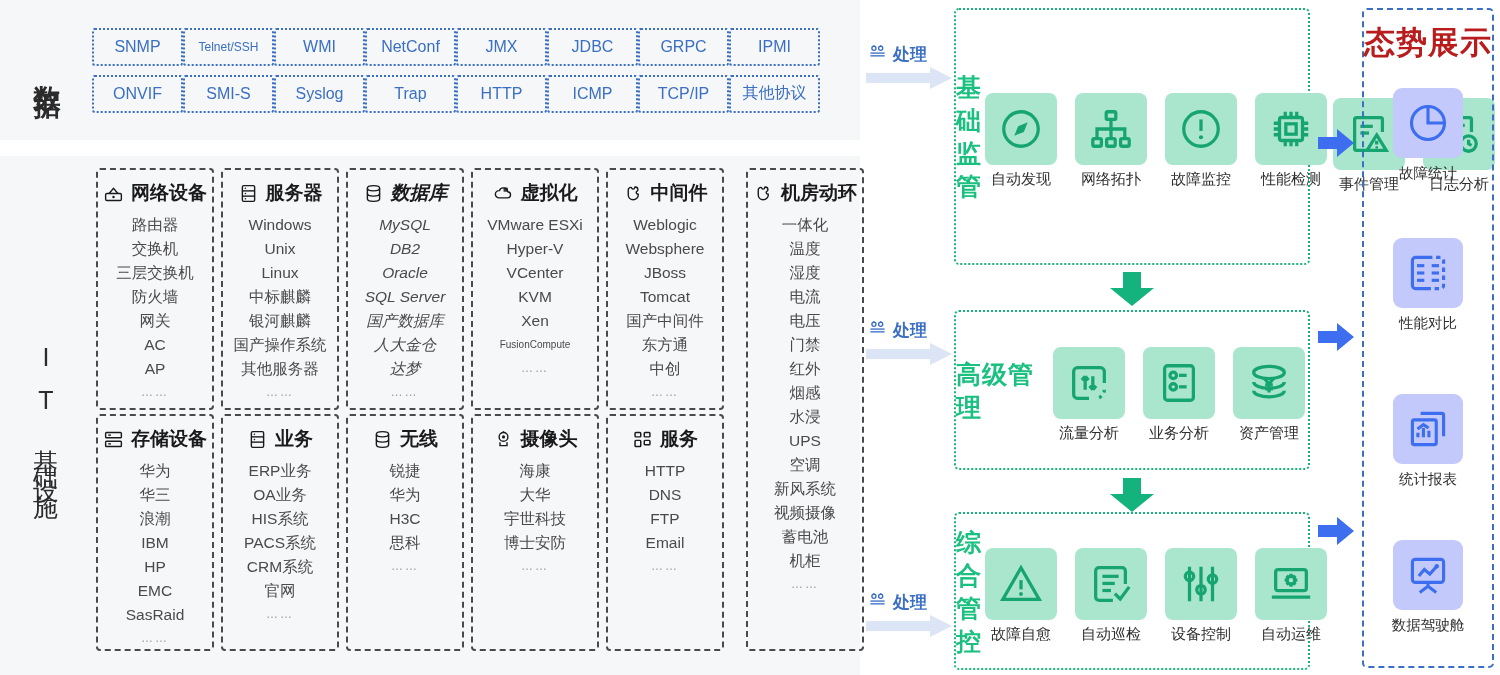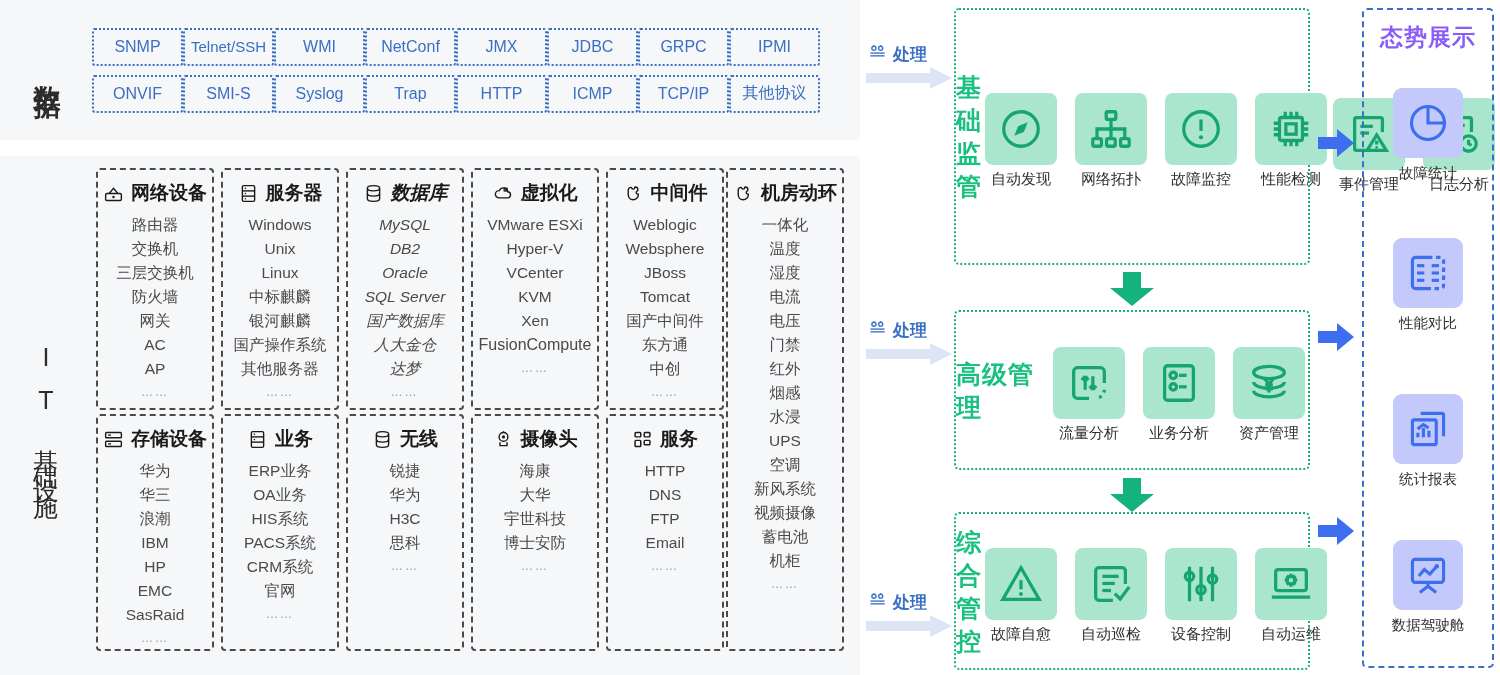--- a/index.html
+++ b/index.html
@@ -21,21 +21,21 @@
     line-height:1.25;
   }
   .data-vlabel-wrap{width:92px;display:flex;justify-content:center;align-items:center;}
   .proto-grid{display:flex;flex-direction:column;gap:9px;}
   .proto-row{display:flex;gap:0;}
   .proto{
     width:87px;height:34px;border:2px dotted #3a6fc4;border-radius:3px;
     display:flex;align-items:center;justify-content:center;
     color:#3a6fc4;font-size:16px;background:transparent;white-space:nowrap;
   }
-  .proto.small{font-size:15px;}
+  .proto.small{font-size:12px;}
 
   
   .infra-band{
     position:absolute;left:0;top:156px;width:860px;height:519px;
     background:#f6f7f9;display:flex;
   }
   .infra-vlabel-wrap{width:92px;display:flex;justify-content:center;align-items:center;}
   .infra-vlabel{
     writing-mode:vertical-rl;text-orientation:upright;
     font-size:25px;font-weight:400;color:#2b2b2b;letter-spacing:15px;line-height:1.2;
@@ -48,21 +48,21 @@
   }
   .card-head{
     display:flex;align-items:center;gap:7px;justify-content:center;
     font-size:19px;font-weight:700;color:#1a1a1a;margin-bottom:7px;white-space:nowrap;
   }
   .card-head svg{display:block;}
   .card-list{display:flex;flex-direction:column;align-items:center;gap:1px;}
   .card-list li{
     list-style:none;font-size:15.5px;color:#4a4a4a;line-height:23px;white-space:nowrap;
   }
-  .card-list li.tiny{font-size:16px;}
+  .card-list li.tiny{font-size:10px;}
   .card-list li.dots{font-size:12px;color:#9a9a9a;letter-spacing:2px;}
   ul{margin:0;padding:0;}
 
   
   .proc{
     position:absolute;width:88px;display:flex;flex-direction:column;align-items:flex-start;
   }
   .proc-label{
     display:flex;align-items:center;gap:6px;color:#3a6fc4;font-size:17px;font-weight:600;
     margin-left:2px;
@@ -86,21 +86,21 @@
   .grow2{margin-top:9px;}
 
   .down-arrow{position:absolute;}
 
   
   .bpanel{
     position:absolute;left:1362px;top:8px;width:132px;height:660px;
     border:2px dashed #3a6fc4;border-radius:5px;box-sizing:border-box;
     display:flex;flex-direction:column;align-items:center;padding-top:12px;
   }
-  .btitle{font-size:23px;font-weight:700;color:#8b5cf6;letter-spacing:1px;}
+  .btitle{font-size:31px;font-weight:700;color:#b91c1c;letter-spacing:1px;}
   .bitem{display:flex;flex-direction:column;align-items:center;position:absolute;width:132px;}
   .btile{
     width:70px;height:70px;border-radius:9px;background:#c3c9fb;
     display:flex;align-items:center;justify-content:center;
   }
   .bcap{font-size:14.5px;color:#2f2f2f;margin-top:6px;text-align:center;line-height:19px;width:92px;}
   .right-arrow{position:absolute;}
 </style>
 </head>
 <body>
@@ -248,21 +248,21 @@
           <li>Websphere</li>
           <li>JBoss</li>
           <li>Tomcat</li>
           <li>国产中间件</li>
           <li>东方通</li>
           <li>中创</li>
           <li class="dots">……</li>
         </ul>
       </div>
 
-      <div class="card" style="left:634px;top:12px;width:118px;height:483px;">
+      <div class="card" style="left:654px;top:12px;width:118px;height:483px;">
         <div class="card-head">
           <span>
             <svg width="21" height="21" viewBox="0 0 24 24" fill="none" stroke="#1a1a1a" stroke-width="1.6">
               <path d="M6 8c0-1.6 1.3-3 3-3 .6 0 .9.4 1.1.9.2.6.8 1.1 1.5 1.1 1 0 1.8-.8 1.8-1.8 0-.3.2-.6.6-.6 1.6 0 3 1.4 3 3 0 .8-.3 1.3-.9 1.6-.6.3-1 .9-1 1.6 0 1 .8 1.8 1.8 1.8.4 0 .6.3.6.7 0 3.3-2.6 5.9-5.9 5.9-3.3 0-5.6-2.6-5.6-5.7V8z"></path>
             </svg>
           </span>
           <span>机房动环</span>
         </div>
         <ul class="card-list">
           <li>一体化</li>

